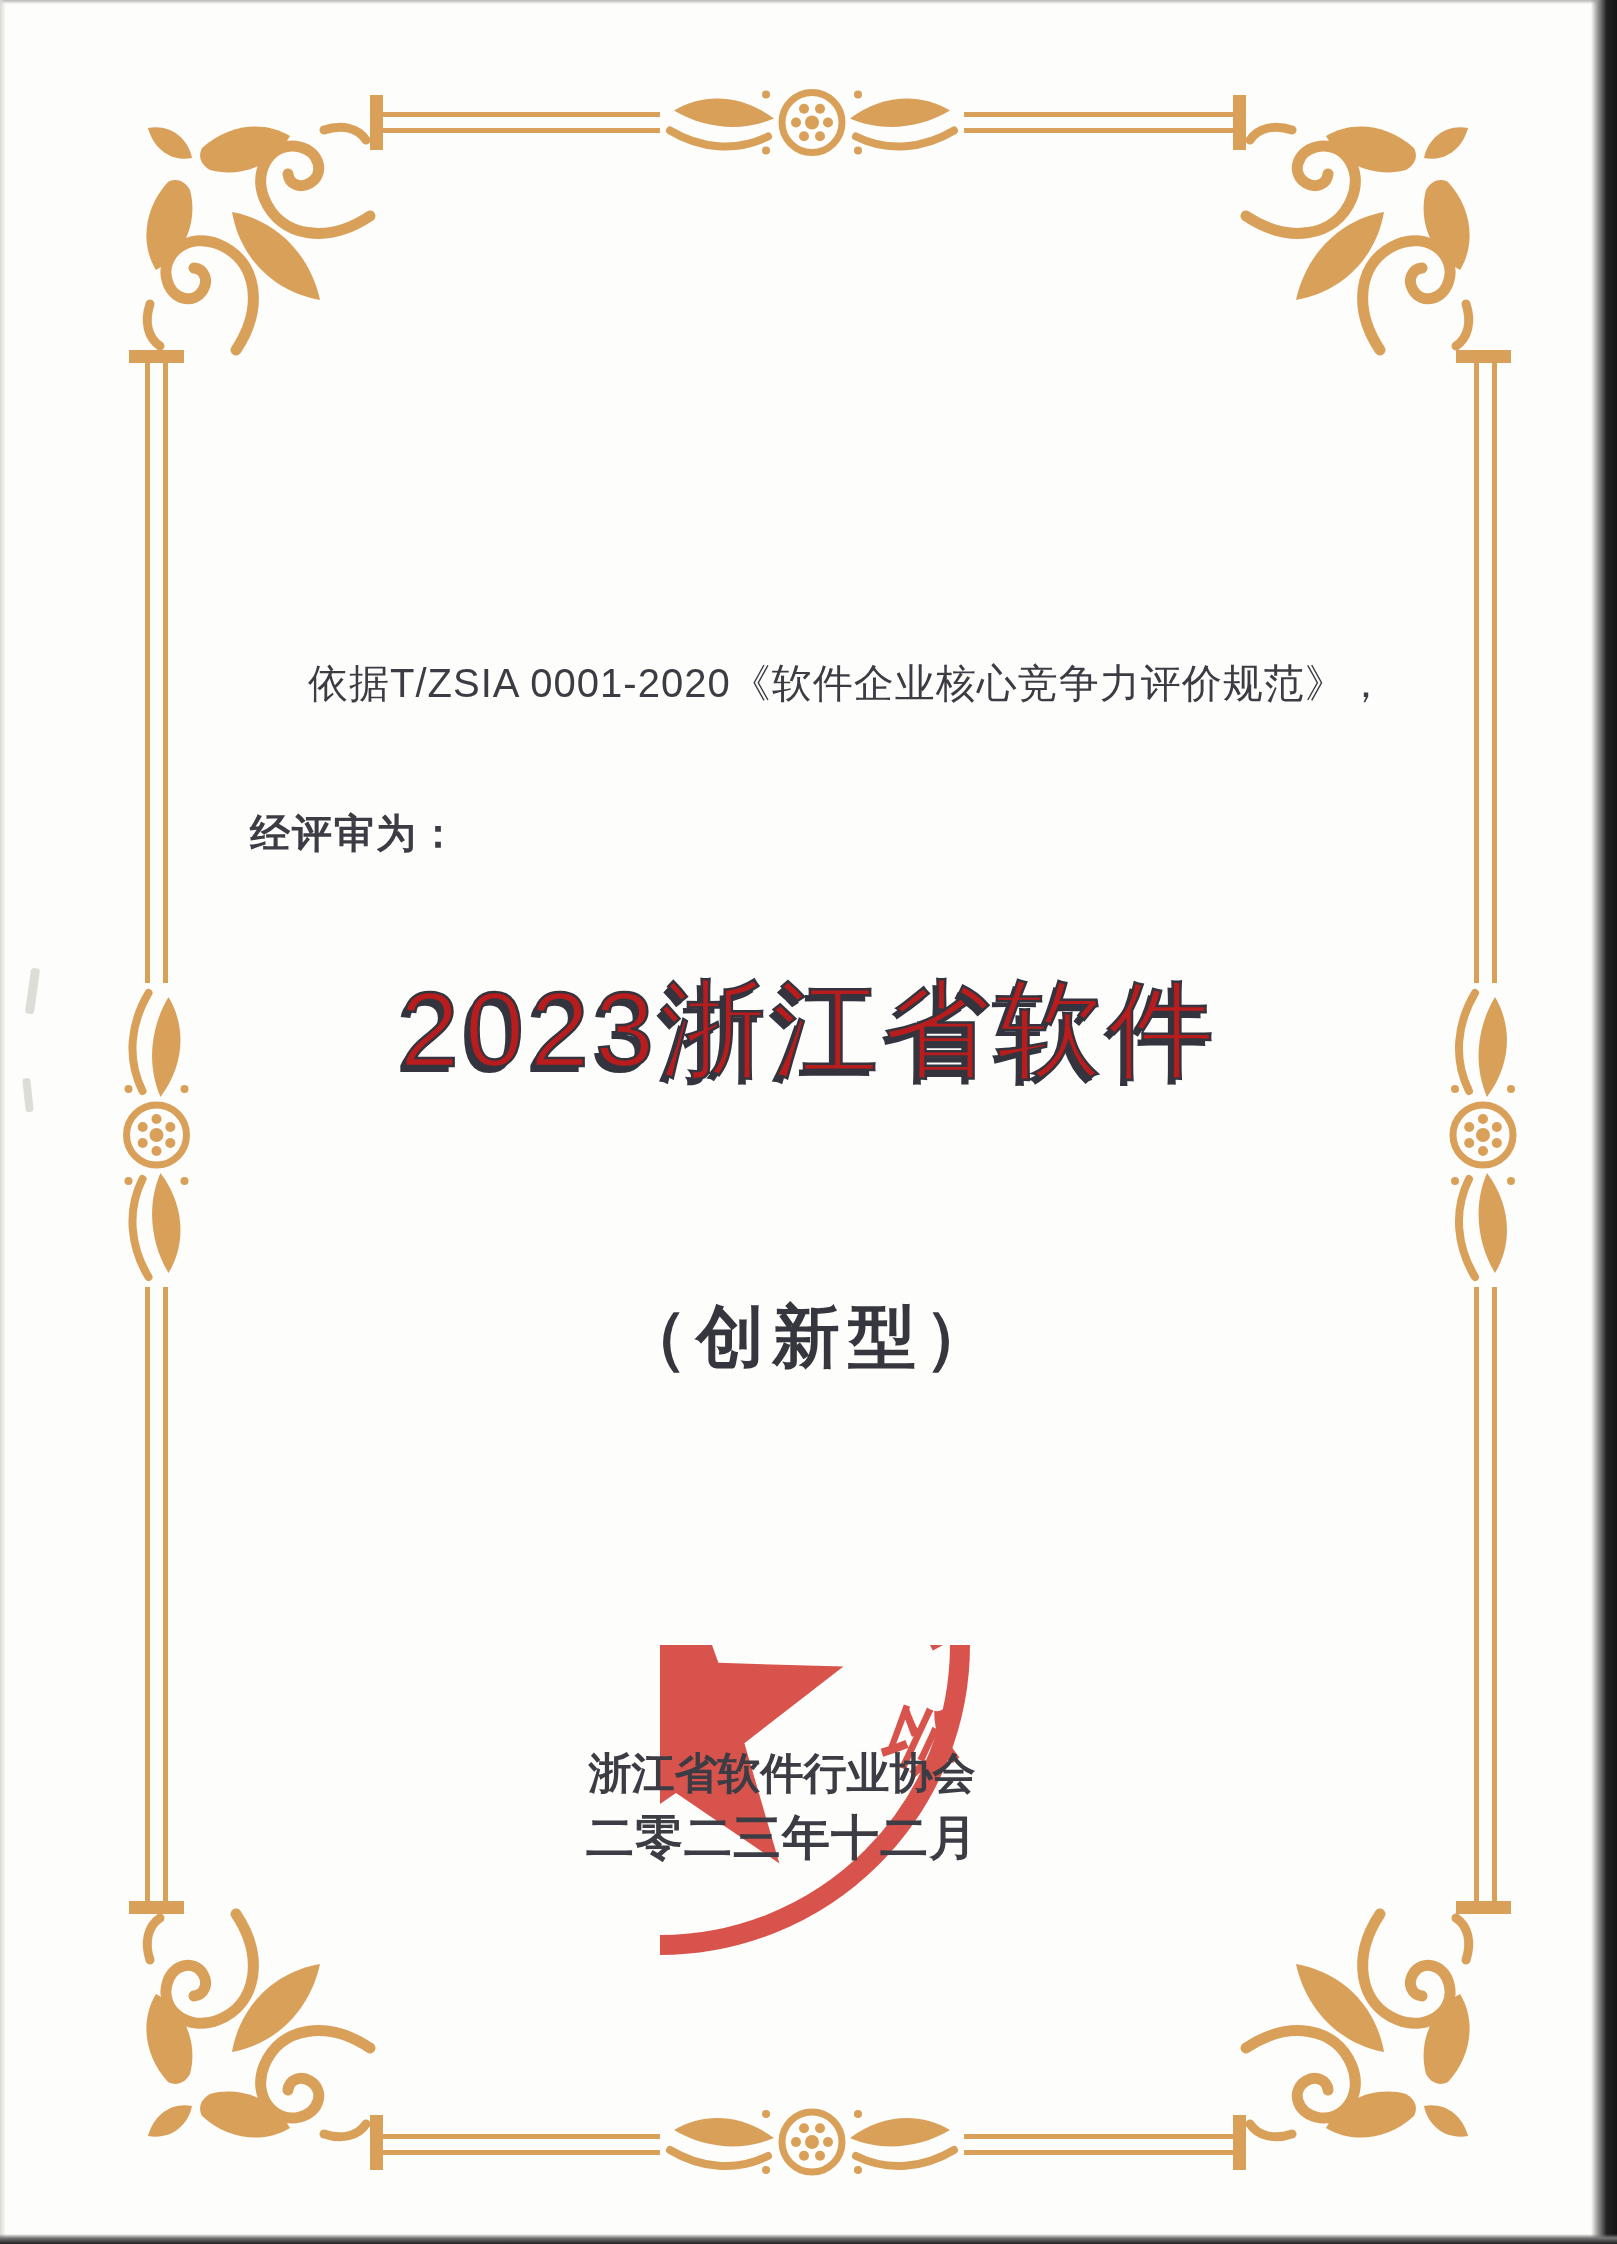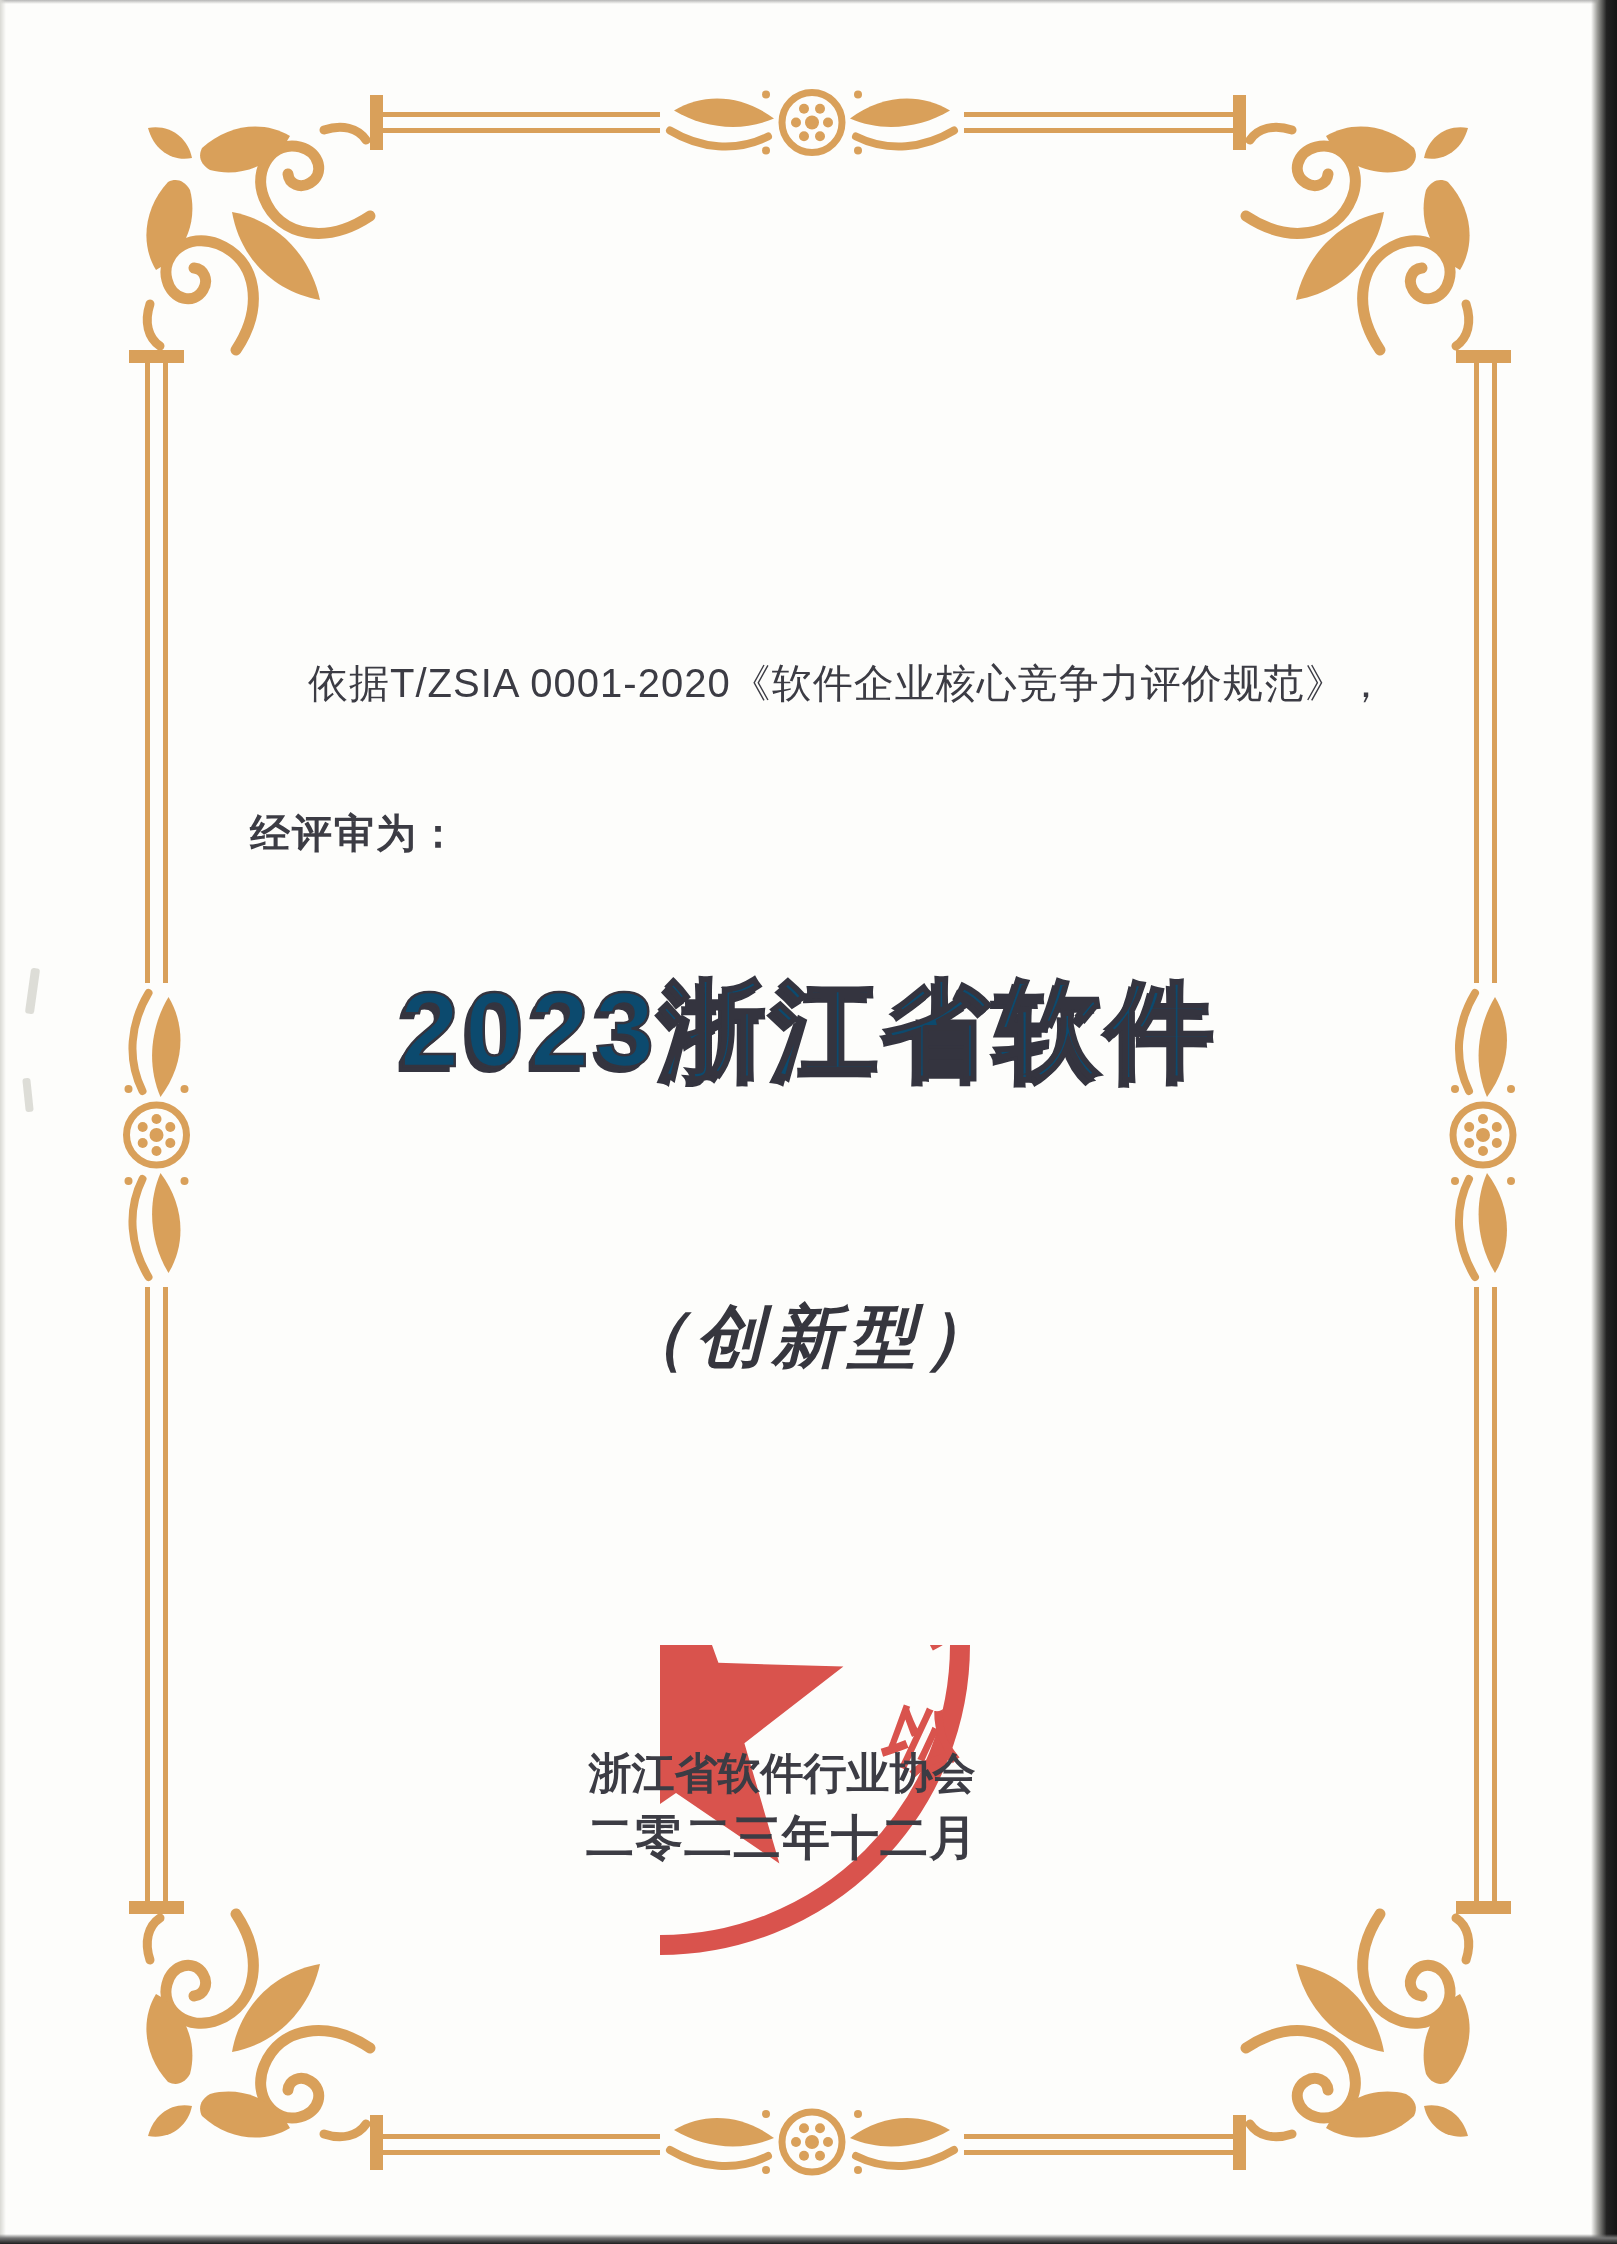--- a/index.html
+++ b/index.html
@@ -20,25 +20,25 @@
   .artifact{background:#c2c2ba;border-radius:3px;opacity:.55;}
   
   svg.frame{left:0;top:0;}
   
   .recipient{left:218px;top:524px;font-size:55px;font-weight:bold;letter-spacing:2px;}
   .basis{left:308px;top:656px;font-size:40px;letter-spacing:1px;}
   .review{left:250px;top:806px;font-size:40px;letter-spacing:2px;font-weight:bold;}
   .centerband{left:150px;width:1320px;text-align:center;}
   .award-title{top:958px;}
   .award-title .line{
-    font-size:106px;line-height:142px;font-weight:700;letter-spacing:6px;
-    color:#0c4a6e;-webkit-text-stroke:2.5px #34343f;text-shadow:-5px 6px 0 #34343f;
+    font-size:106px;line-height:142px;font-weight:400;letter-spacing:6px;
+    color:#b91c1c;-webkit-text-stroke:2.5px #34343f;text-shadow:-5px 6px 0 #34343f;
   }
   .category{top:1292px;font-size:68px;font-weight:bold;letter-spacing:8px;
-    font-family:"Liberation Serif",serif;color:#36363e;font-style:italic;}
+    font-family:"Liberation Serif",serif;color:#36363e;}
   .issuer{top:1745px;font-size:43px;font-weight:bold;transform:translateX(-28px);}
   .datetext{top:1806px;font-size:48px;font-weight:bold;letter-spacing:1px;transform:translateX(-28px);}
   
   svg.seal{left:660px;top:1645px;opacity:.92;}
   .seal-ring-text{font-size:38px;font-weight:bold;letter-spacing:23px;fill:#d6453f;
     font-family:"Liberation Sans",sans-serif;}
 </style>
 </head>
 <body>
 

